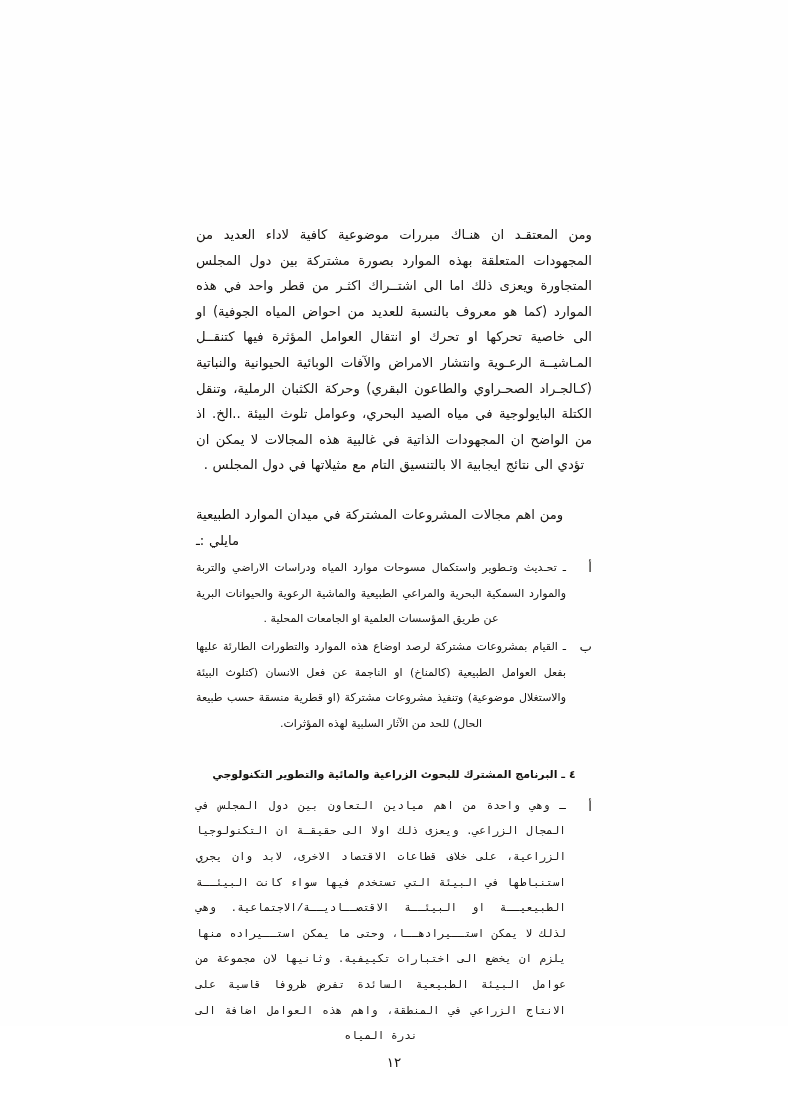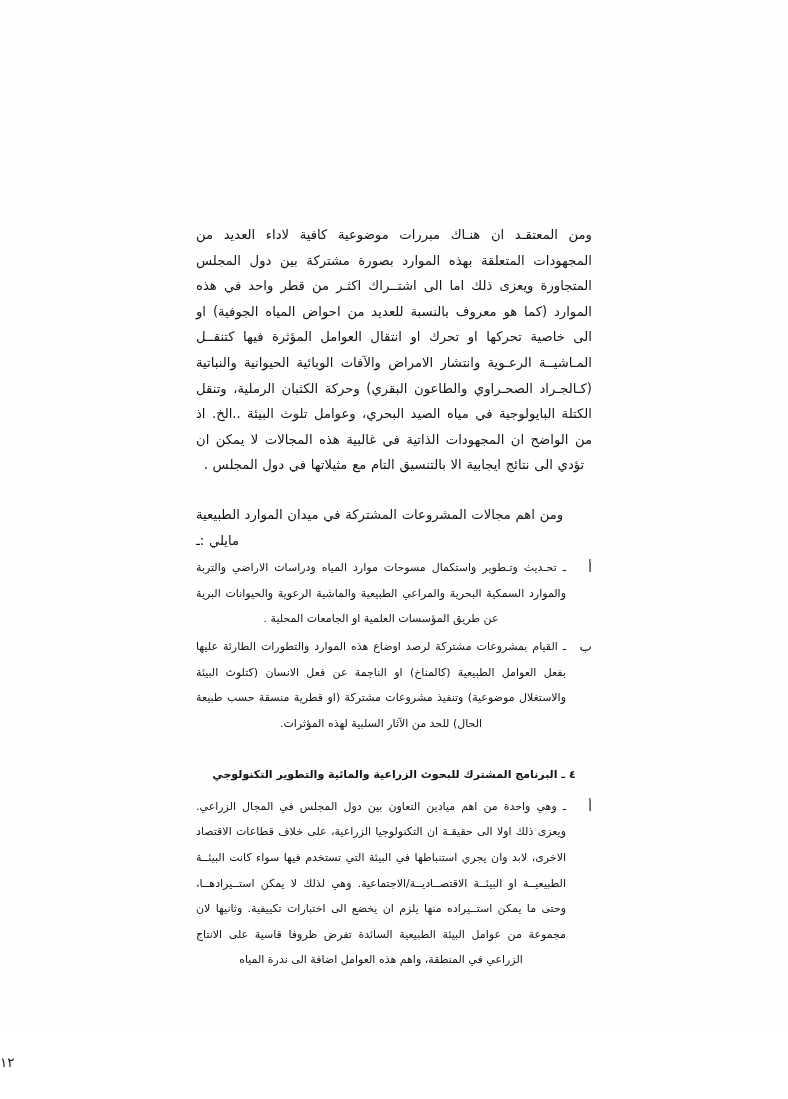--- a/index.html
+++ b/index.html
@@ -72,27 +72,28 @@
     margin-top: 26px;
     margin-bottom: 6px;
     font-size: 11px;
     font-weight: bold;
     line-height: 25.6px;
     text-align: center;
   }
   .para-after-heading .item-text {
     text-align: justify;
     text-align-last: center;
+    font-family: Liberation Mono, monospace;
   }
   .page-number {
     position: absolute;
     top: 1054px;
     left: 0;
     right: 0;
-    text-align: left;
+    text-align: center;
     font-size: 13.5px;
     letter-spacing: 1px;
   }
 </style>
 </head>
 <body>
 
 <div class="page">
 
   <div class="content">

